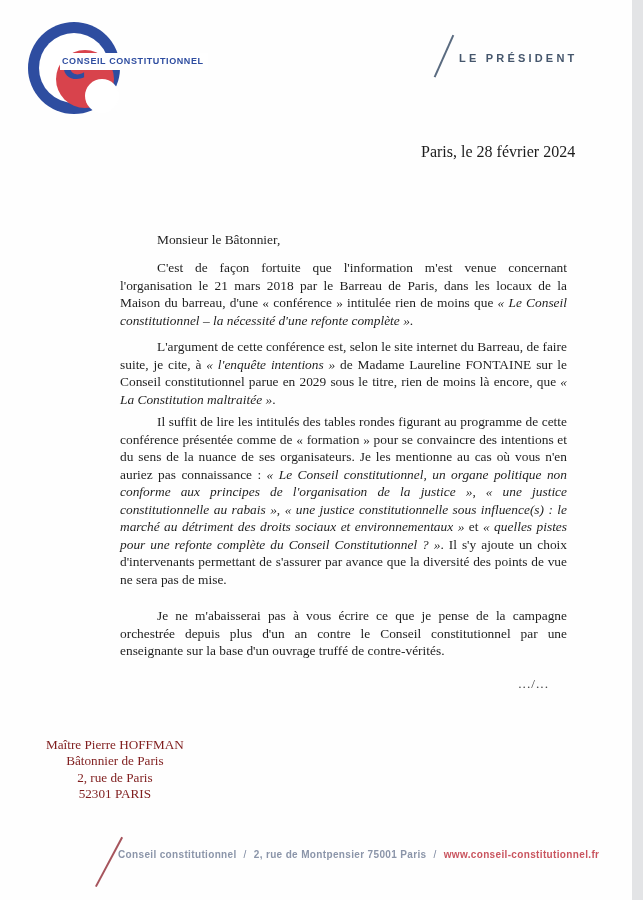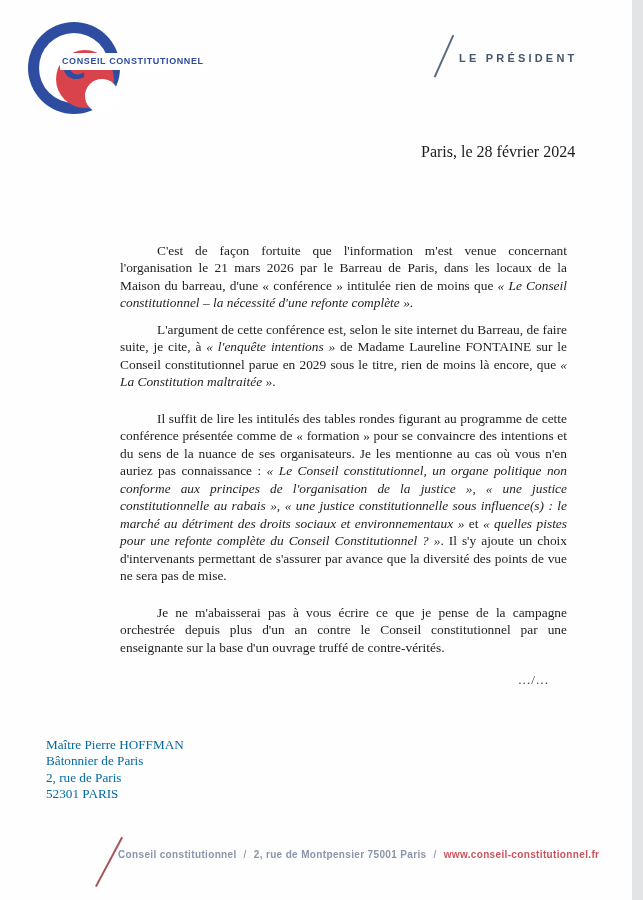--- a/index.html
+++ b/index.html
@@ -81,34 +81,34 @@
   
   .letter-body {
     position: absolute; left: 120px; top: 231px; width: 447px;
     font-size: 13.4px; line-height: 17.5px;
     text-align: justify;
   }
   .letter-body p { text-indent: 37px; }
   .salutation { text-align: left; }
   .p1 { margin-top: 10.5px; }
   .p2 { margin-top: 9px; }
-  .p3 { margin-top: 19px; }
+  .p3 { margin-top: 5px; }
   .p4 { margin-top: 19px; }
   .continuation {
     margin-top: 15px;
     text-align: right;
     padding-right: 18px;
     color: #4a4a4a;
     letter-spacing: 1px;
   }
 
   
   .recipient {
     position: absolute; left: 46px; top: 737px;
-    font-size: 13.2px; line-height: 16.4px; color: #0369a1;
+    font-size: 13.2px; line-height: 16.4px; color: #7f1d1d; text-align: center;
   }
 
   
   .footer-slash {
     position: absolute; left: 108px; top: 834px;
     width: 2.4px; height: 56px;
     background: #a6545c;
     transform: rotate(28deg);
   }
   .footer-line {
@@ -138,21 +138,22 @@
     <div class="logo-monogram">C</div>
     <div class="logo-band">CONSEIL CONSTITUTIONNEL</div>
   </div>
 
   <div class="president-slash"></div>
   <div class="president-title">LE PRÉSIDENT</div>
 
   <div class="date-line">Paris, le 28 février 2024</div>
 
   <div class="letter-body">
-    <p class="p1"><span>C'est de façon fortuite que l'information m'est venue concernant l'organisation le 21 mars 2026 par le Barreau de Paris, dans les locaux de la Maison du barreau, d'une « conférence » intitulée rien de moins que </span><i>« Le Conseil constitutionnel – la nécessité d'une refonte complète »</i><span>.</span></p>
+    <p class="salutation">Monsieur le Bâtonnier,</p>
+    <p class="p1"><span>C'est de façon fortuite que l'information m'est venue concernant l'organisation le 21 mars 2018 par le Barreau de Paris, dans les locaux de la Maison du barreau, d'une « conférence » intitulée rien de moins que </span><i>« Le Conseil constitutionnel – la nécessité d'une refonte complète »</i><span>.</span></p>
     <p class="p2"><span>L'argument de cette conférence est, selon le site internet du Barreau, de faire suite, je cite, à </span><i>« l'enquête intentions »</i><span> de Madame Laureline FONTAINE sur le Conseil constitutionnel parue en 2029 sous le titre, rien de moins là encore, que </span><i>« La Constitution maltraitée »</i><span>.</span></p>
     <p class="p3"><span>Il suffit de lire les intitulés des tables rondes figurant au programme de cette conférence présentée comme de « formation » pour se convaincre des intentions et du sens de la nuance de ses organisateurs. Je les mentionne au cas où vous n'en auriez pas connaissance : </span><i>« Le Conseil constitutionnel, un organe politique non conforme aux principes de l'organisation de la justice »</i><span>, </span><i>« une justice constitutionnelle au rabais »</i><span>, </span><i>« une justice constitutionnelle sous influence(s) : le marché au détriment des droits sociaux et environnementaux »</i><span> et </span><i>« quelles pistes pour une refonte complète du Conseil Constitutionnel ? »</i><span>. Il s'y ajoute un choix d'intervenants permettant de s'assurer par avance que la diversité des points de vue ne sera pas de mise.</span></p>
     <p class="p4"><span>Je ne m'abaisserai pas à vous écrire ce que je pense de la campagne orchestrée depuis plus d'un an contre le Conseil constitutionnel par une enseignante sur la base d'un ouvrage truffé de contre-vérités.</span></p>
     <div class="continuation">.../...</div>
   </div>
 
   <div class="recipient">
     <div>Maître Pierre HOFFMAN</div>
     <div>Bâtonnier de Paris</div>
     <div>2, rue de Paris</div>

